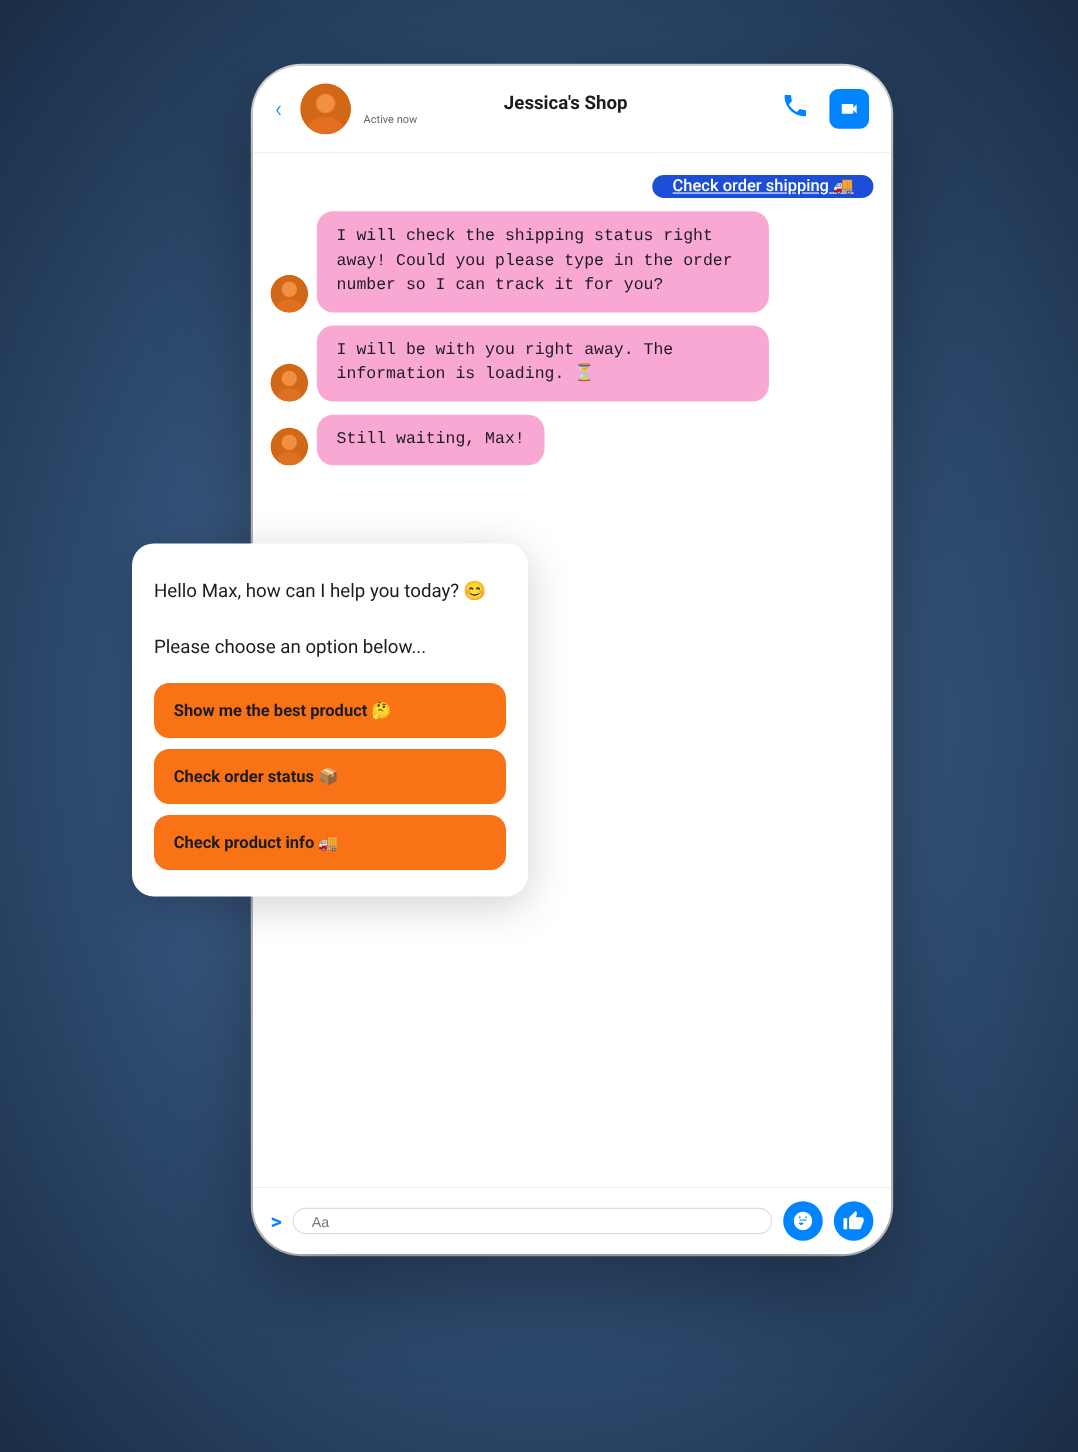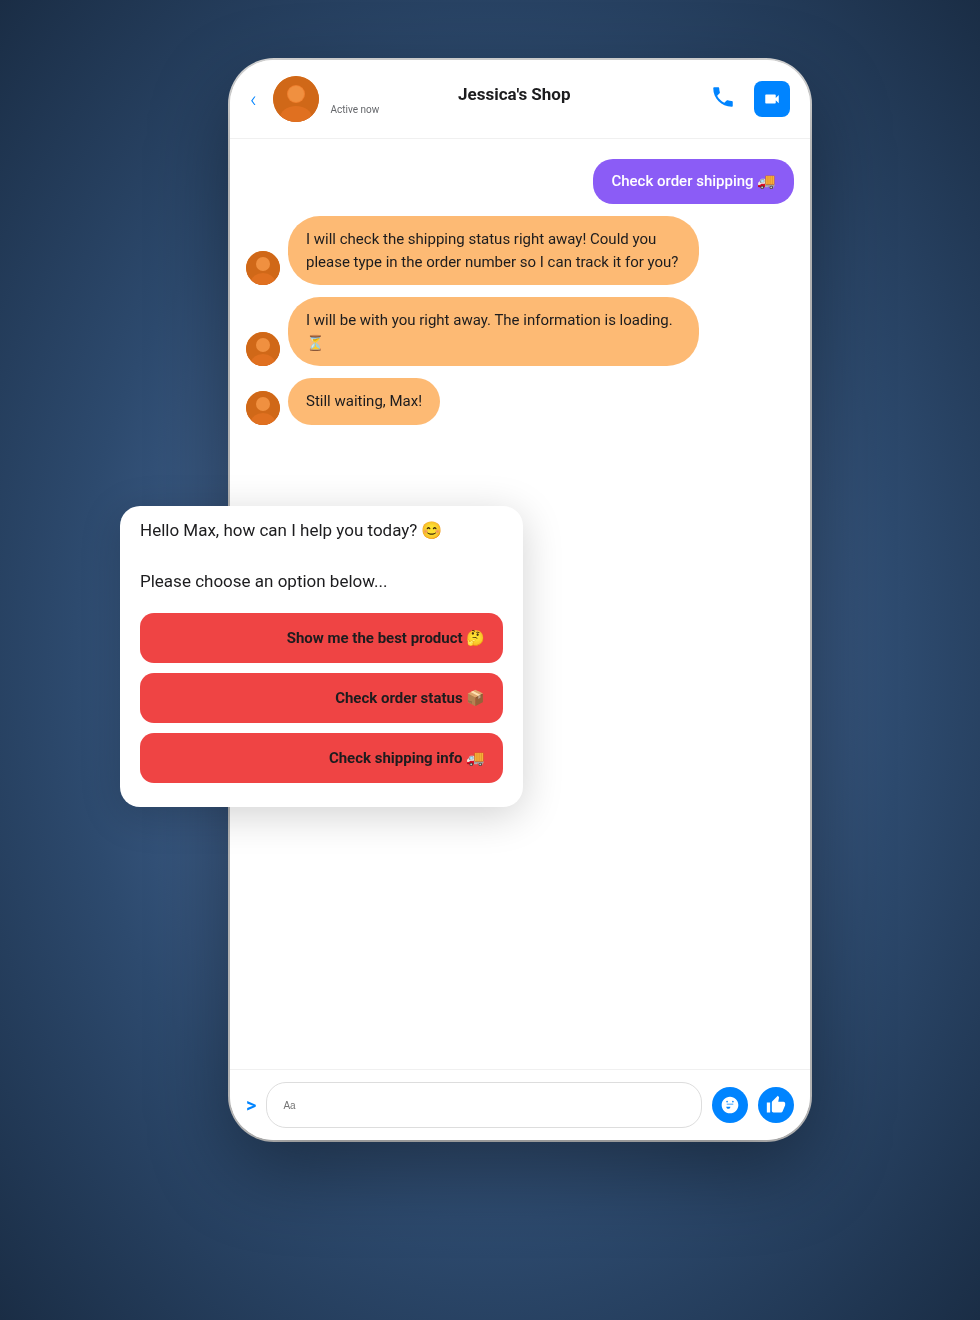--- a/index.html
+++ b/index.html
@@ -99,68 +99,70 @@
       display: flex;
       flex-direction: column;
       gap: 12px;
     }
     
     .msg-out {
       display: flex;
       justify-content: flex-end;
     }
     .bubble-out {
-      background: #8b5cf6;
+      background: #1d4ed8;
       color: white;
       border-radius: 20px;
-      padding: 12px 18px;
+      padding: 0 18px;
       max-width: 70%;
       font-size: 15px;
       font-weight: 500;
       line-height: 1.4;
+      text-decoration: underline;
     }
     
     .msg-in {
       display: flex;
       justify-content: flex-start;
       align-items: flex-end;
       gap: 8px;
     }
     .bubble-in {
-      background: #fdba74;
+      background: #f9a8d4;
       color: #1c1c1e;
-      border-radius: 32px;
+      border-radius: 15px;
       padding: 12px 18px;
       max-width: 75%;
       font-size: 15px;
       line-height: 1.5;
+      font-family: Liberation Mono, monospace;
     }
     
     .input-area {
       display: flex;
       align-items: center;
       padding: 12px 16px;
       gap: 10px;
       background: white;
       border-top: 1px solid #f0f0f0;
       flex-shrink: 0;
     }
     .expand-btn {
       color: #0084ff;
       font-size: 20px;
       font-weight: 600;
       cursor: pointer;
     }
     .text-input {
       flex: 1;
-      height: 46px;
+      height: 24px;
       border: 1.5px solid #ddd;
       border-radius: 20px;
       padding: 0 16px;
-      font-size: 10px;
+      font-size: 13px;
       color: #be185d;
       outline: none;
       background: white;
     }
     .emoji-btn {
       width: 36px;
       height: 36px;
       background: #0084ff;
       border-radius: 50%;
       display: flex;
@@ -179,44 +181,44 @@
       align-items: center;
       justify-content: center;
       font-size: 18px;
       cursor: pointer;
       color: white;
     }
     
     .popup-card {
       position: absolute;
       left: -30px;
-      top: 446px;
-      width: 403px;
+      top: 434px;
+      width: 360px;
       background: white;
       border-radius: 20px;
       box-shadow: 0 8px 40px rgba(0,0,0,0.18);
-      padding: 12px 20px 10px 20px;
+      padding: 32px 20px 10px 20px;
       z-index: 10;
     }
     .popup-greeting {
       font-size: 17px;
       color: #1c1c1e;
       line-height: 1.5;
       margin-bottom: 18px;
     }
     .popup-option {
-      background: #ef4444;
+      background: #f97316;
       border-radius: 14px;
       padding: 16px 18px;
       margin-bottom: 10px;
       font-size: 15px;
       font-weight: 700;
       color: #1c1c1e;
       cursor: pointer;
-      text-align: right;
+      text-align: left;
     }
     .popup-option:last-child {
       margin-bottom: 14px;
     }
     
     .avatar-person {
       width: 46px;
       height: 46px;
       border-radius: 50%;
       overflow: hidden;
@@ -327,15 +329,15 @@
           <path d="M1 21h4V9H1v12zm22-11c0-1.1-.9-2-2-2h-6.31l.95-4.57.03-.32c0-.41-.17-.79-.44-1.06L14.17 1 7.59 7.59C7.22 7.95 7 8.45 7 9v10c0 1.1.9 2 2 2h9c.83 0 1.54-.5 1.84-1.22l3.02-7.05c.09-.23.14-.47.14-.73v-2z"></path>
         </svg>
       </div>
     </div>
   </div>
 
   <div class="popup-card">
     <div class="popup-greeting">Hello Max, how can I help you today? 😊<br><br>Please choose an option below...</div>
     <div class="popup-option">Show me the best product 🤔</div>
     <div class="popup-option">Check order status 📦</div>
-    <div class="popup-option">Check shipping info 🚚</div>
+    <div class="popup-option">Check product info 🚚</div>
   </div>
 </div>
 
 </body></html>

